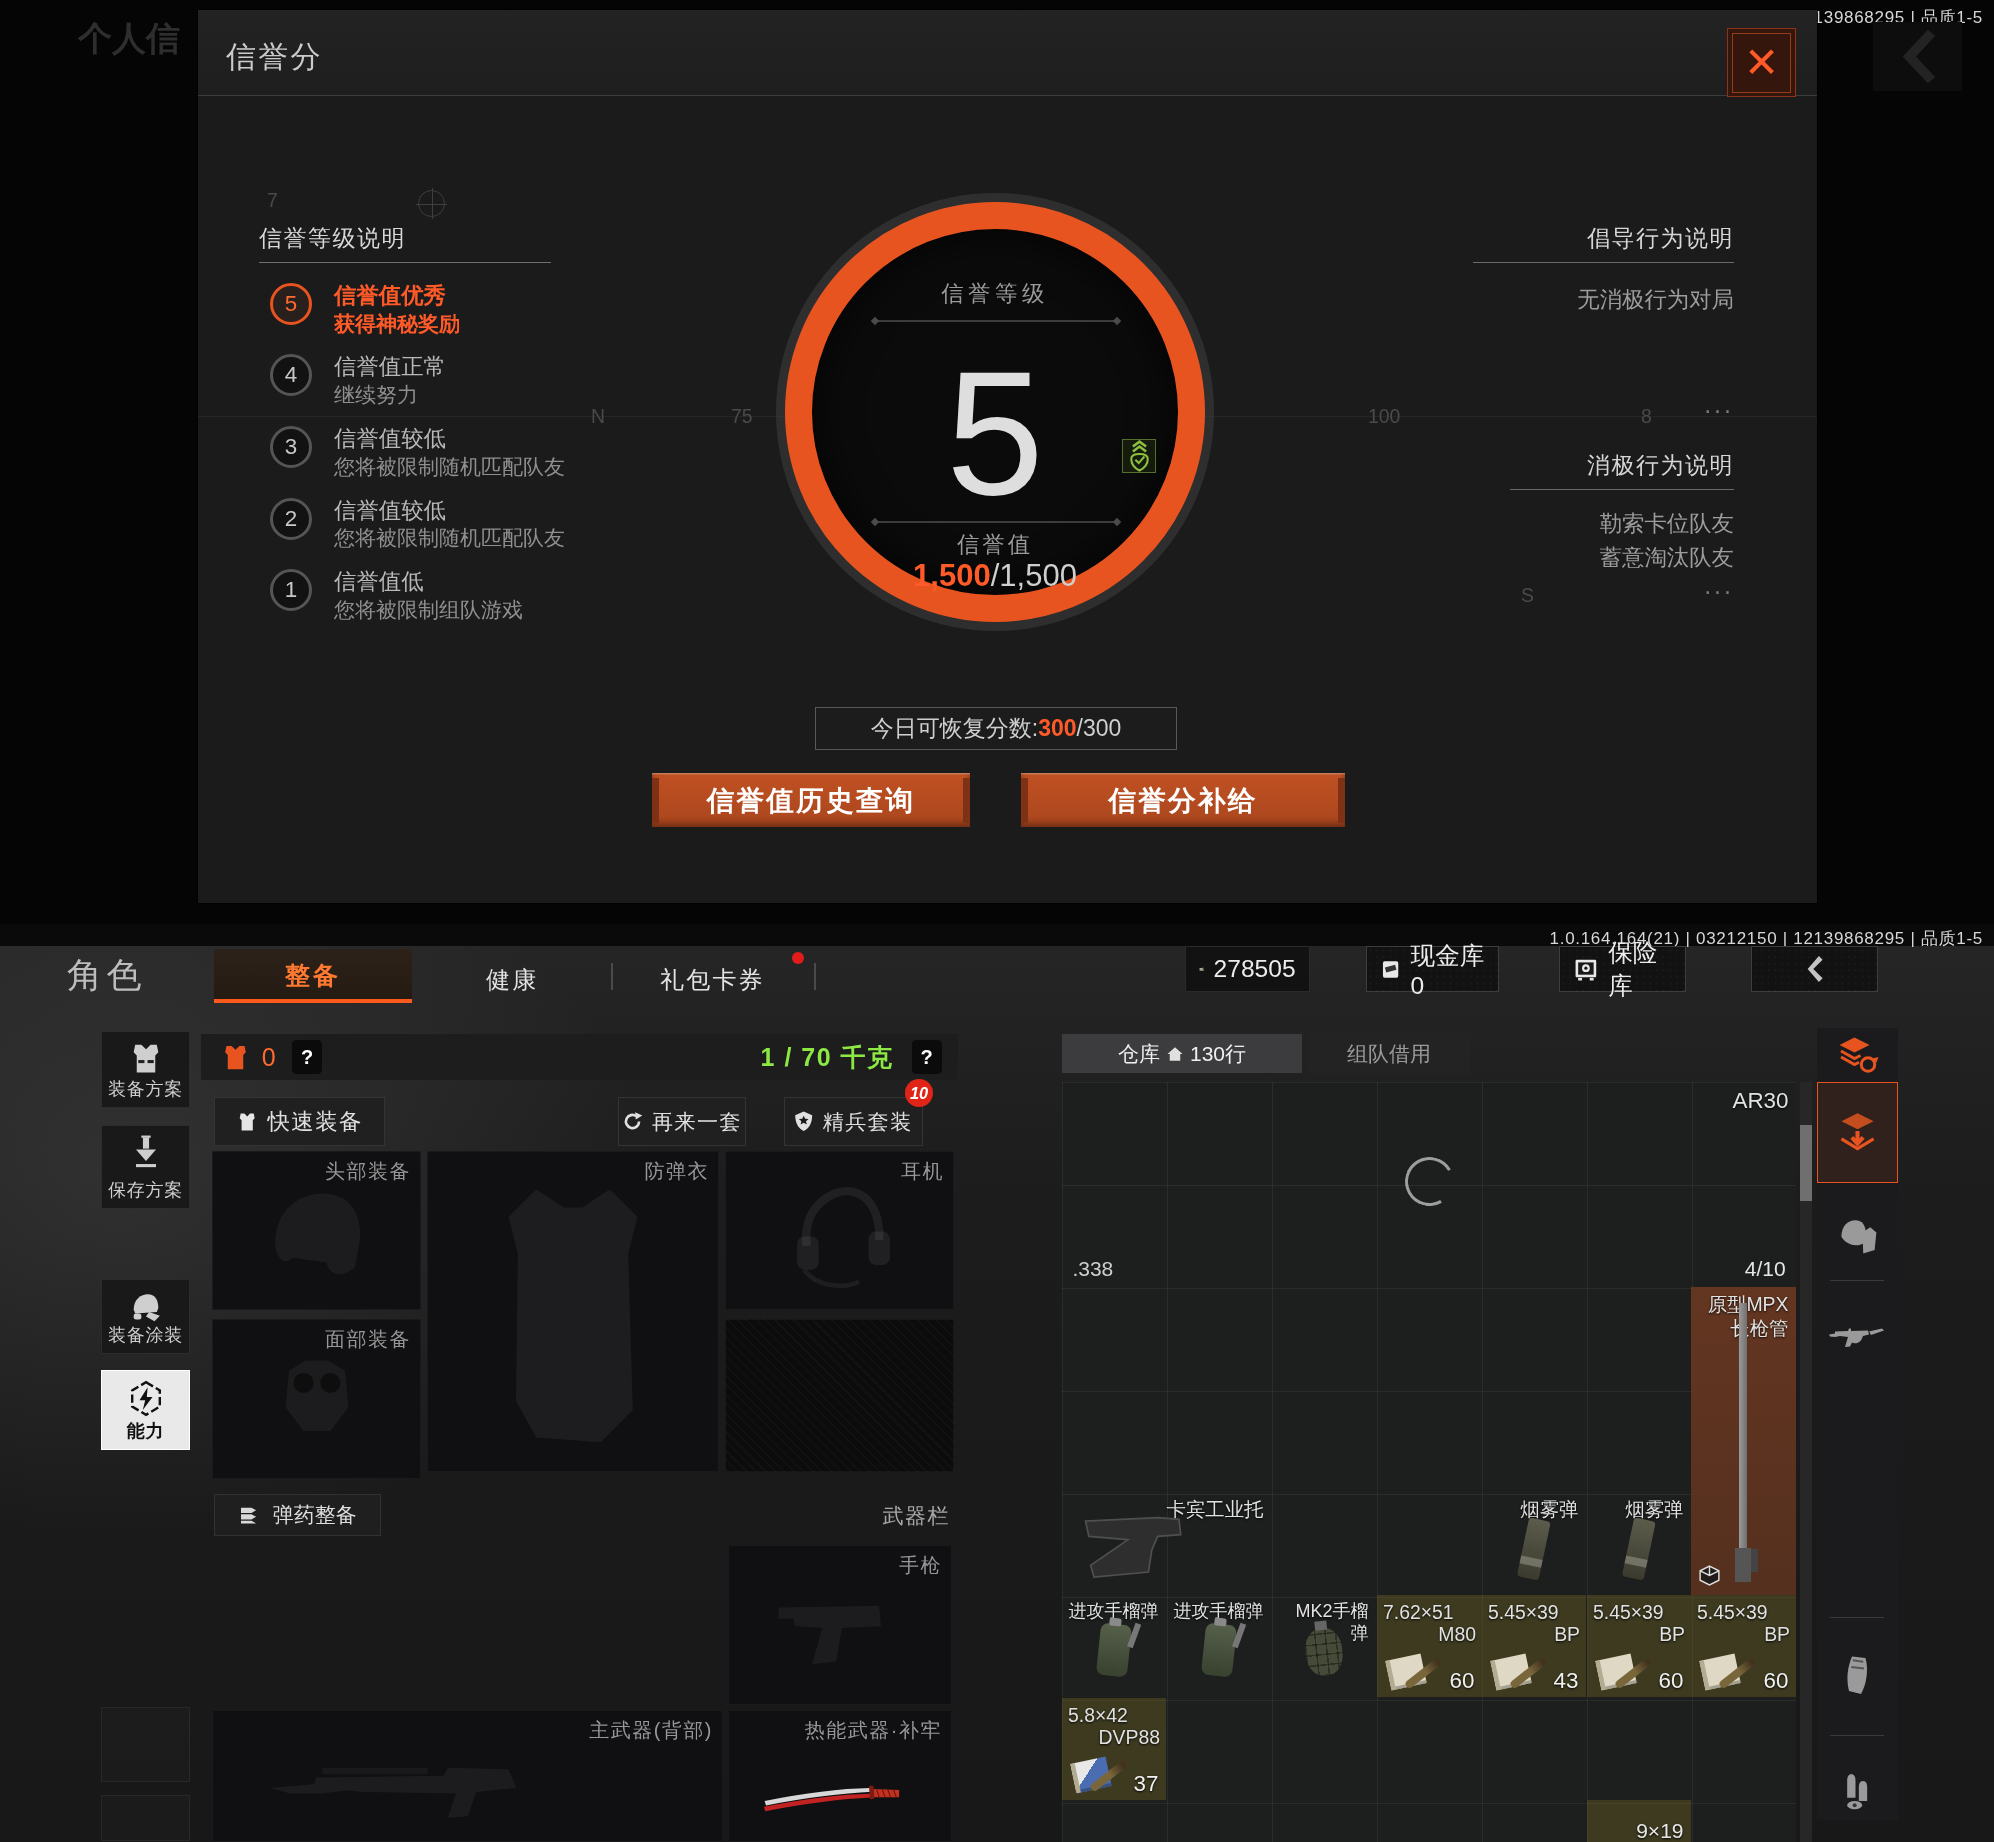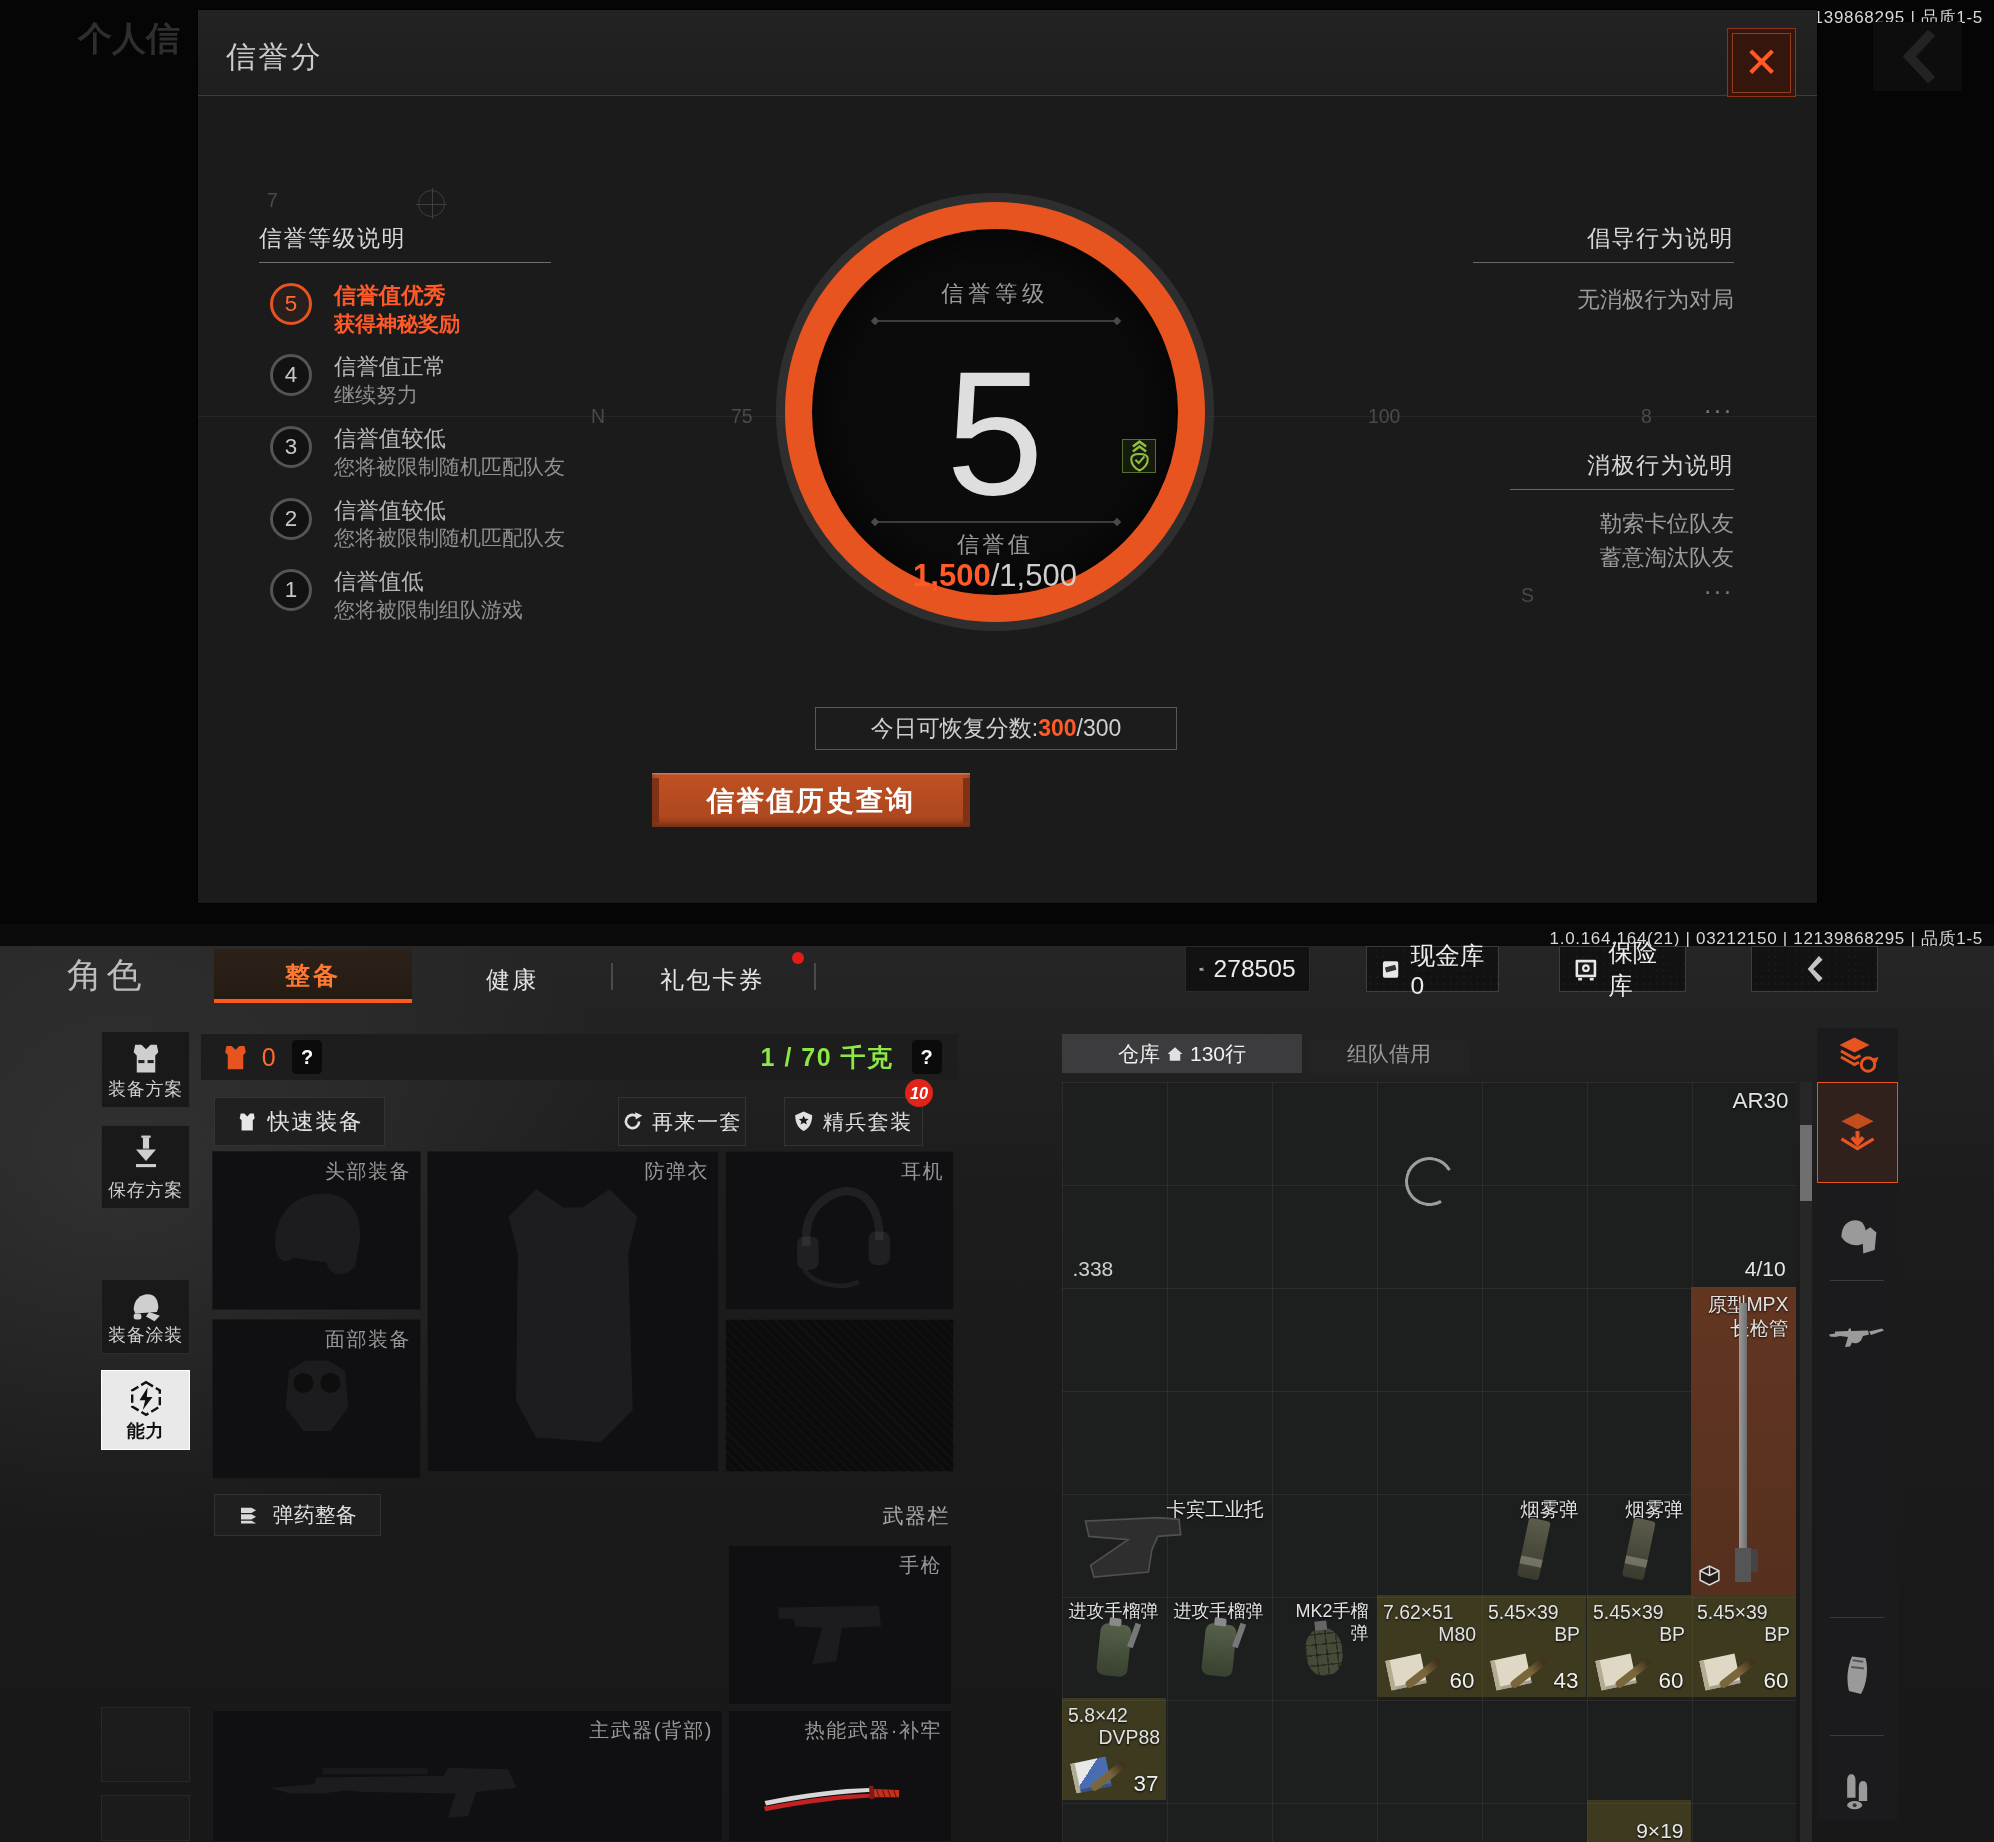--- a/index.html
+++ b/index.html
@@ -254,20 +254,23 @@
       <div class="abs r-dots" style="right:83px;top:561px;">...</div>
 
       <div class="abs recovery">
         <span>今日可恢复分数:</span>
           <span class="cur">300</span>
           <span>/300</span>
       </div>
       <div class="abs dlg-btn" style="left:454px;top:763px;width:318px;">
         <span>信誉值历史查询</span>
       </div>
+      <div class="abs dlg-btn" style="left:823px;top:763px;width:324px;">
+        <span>信誉分补给</span>
+      </div>
     </div>
   </div>
 
   <div class="abs shot-bottom">
     <div class="abs bs-topstrip"></div>
     <div class="abs ver" style="right:12px;top:3px;">1.0.164.164(21) | 03212150 | 12139868295 | 品质1-5</div>
 
     <div class="abs page-title" style="left:67px;top:28px;">角色</div>
     <div class="abs tab-active">
         <span>整备</span>

